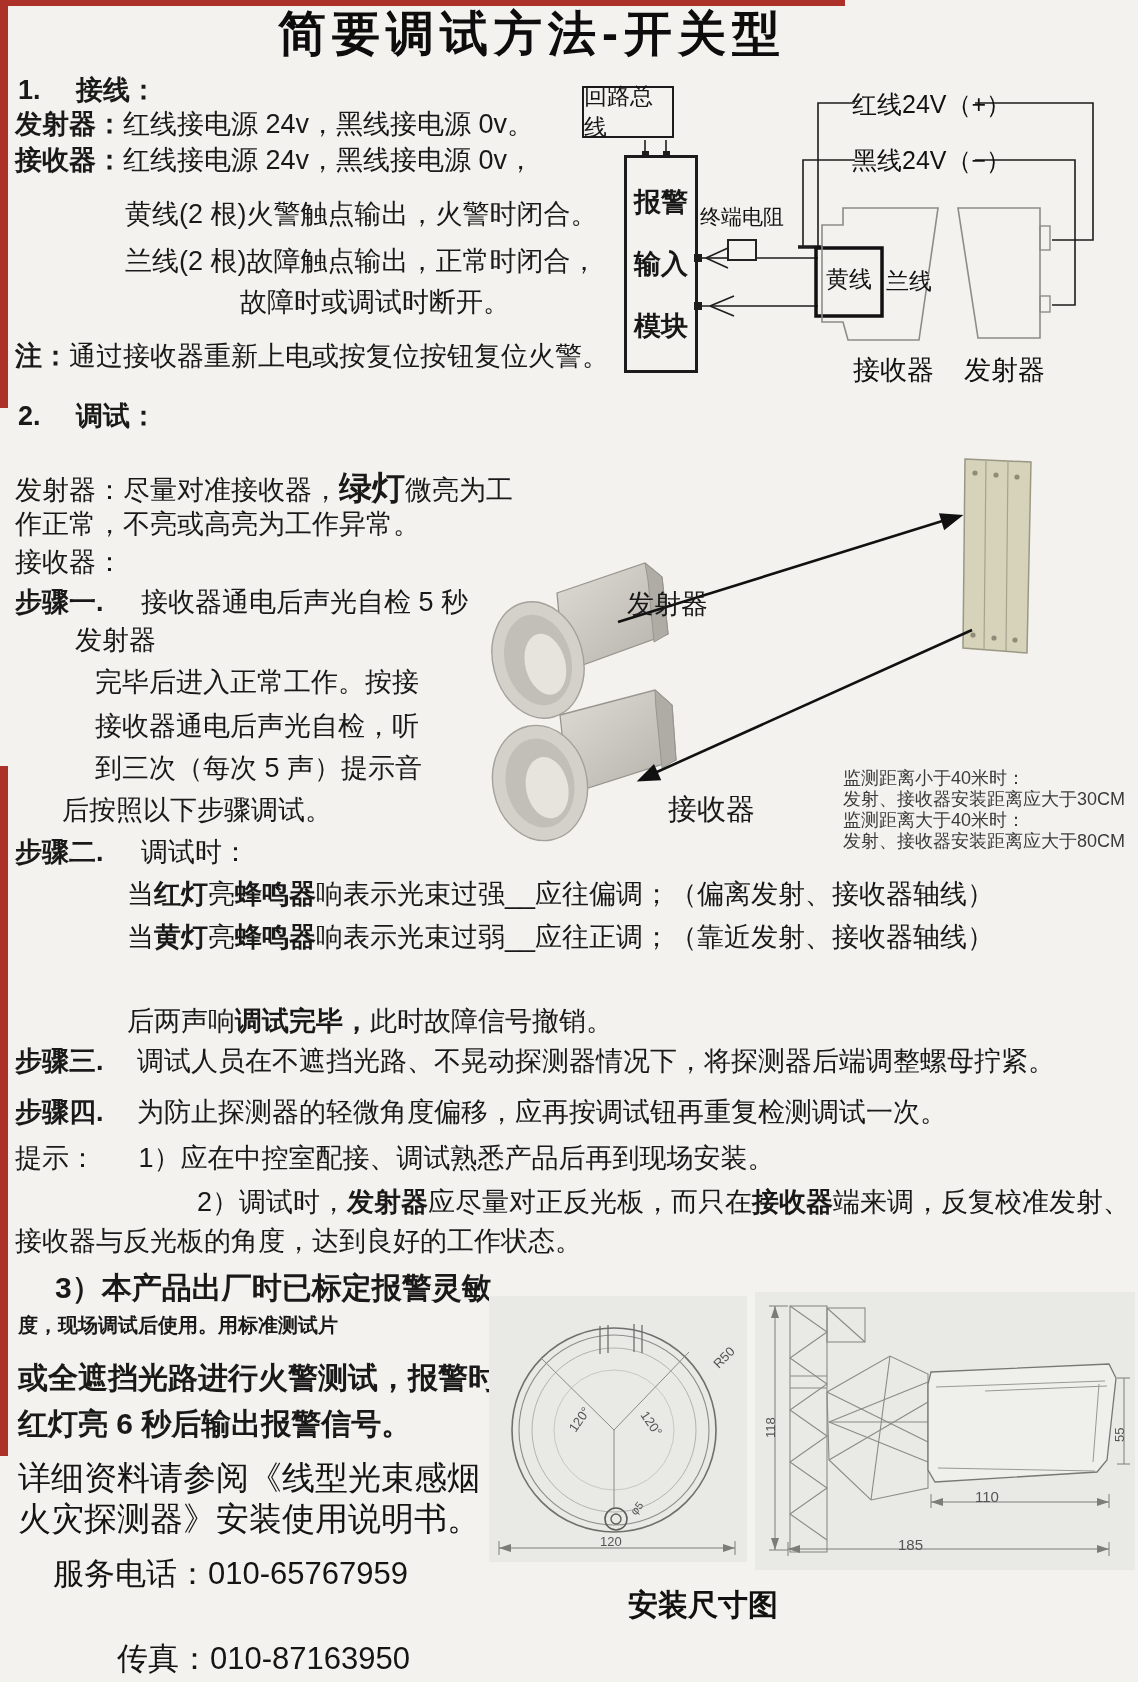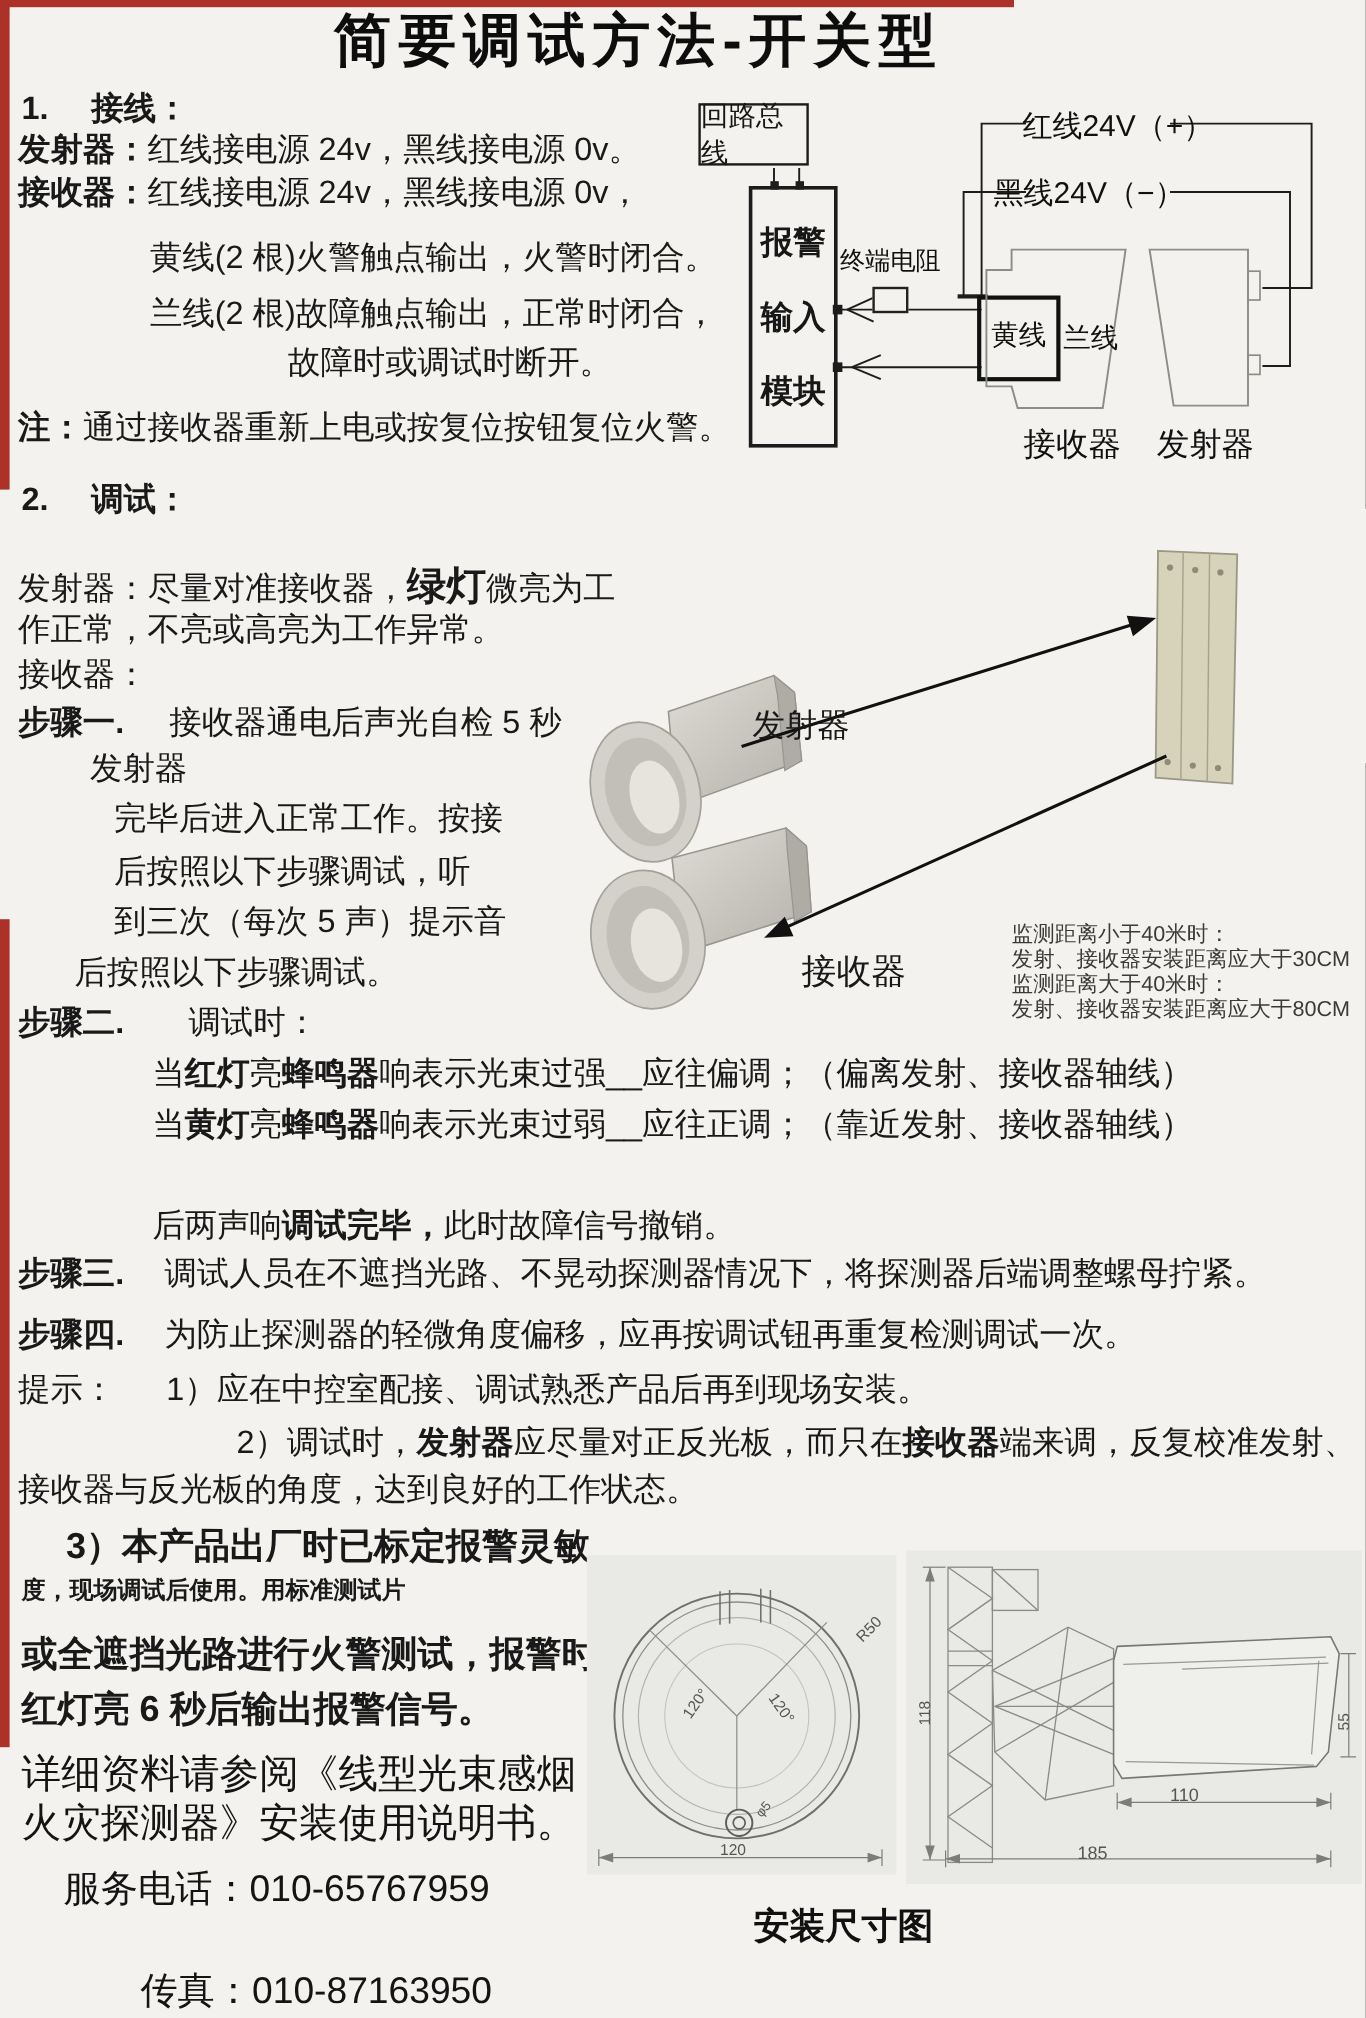--- a/index.html
+++ b/index.html
@@ -96,41 +96,41 @@
   <div class="box module" style="left:624px;top:155px;width:74px;height:218px;">
     <span>报警</span>
     <span>输入</span>
     <span>模块</span>
   </div>
   <div class="dgm-label" style="left:700px;top:203px;font-size:21px;">终端电阻</div>
   <div class="resistor abs" style="left:727px;top:239px;width:26px;height:18px;"></div>
   <div class="dgm-label" style="left:826px;top:264px;font-size:23px;">黄线</div>
   <div class="dgm-label" style="left:886px;top:266px;font-size:23px;">兰线</div>
   <div class="dgm-label" style="left:852px;top:88px;font-size:25px;">红线24V（+）</div>
-  <div class="dgm-label" style="left:828px;top:144px;font-size:25px;">黑线24V（−）</div>
+  <div class="dgm-label" style="left:852px;top:144px;font-size:25px;">黑线24V（−）</div>
   <div class="dgm-label" style="left:853px;top:352px;font-size:27px;">接收器</div>
   <div class="dgm-label" style="left:964px;top:352px;font-size:27px;">发射器</div>
 
   <div class="ln" style="left:18px;top:398px;">
     <span class="b">2.</span>
     <span class="b" style="margin-left:28px;">调试：</span>
   </div>
   <div class="ln" style="left:15px;top:466px;">
     <span>发射器：</span><span>尽量对准接收器，</span><span class="green-big">绿灯</span><span>微亮为工</span>
   </div>
   <div class="ln" style="left:15px;top:506px;">作正常，不亮或高亮为工作异常。</div>
   <div class="ln" style="left:15px;top:544px;">接收器：</div>
 
   <div class="ln" style="left:15px;top:584px;">
     <span class="b">步骤一.</span>
     <span style="margin-left:30px;">接收器通电后声光自检 5 秒</span>
   </div>
   <div class="ln" style="left:75px;top:622px;">发射器</div>
   <div class="ln" style="left:95px;top:664px;">完毕后进入正常工作。按接</div>
-  <div class="ln" style="left:95px;top:708px;">后按照以下步骤调试，听</div>
+  <div class="ln" style="left:95px;top:708px;">接收器通电后声光自检，听</div>
   <div class="ln" style="left:95px;top:750px;">到三次（每次 5 声）提示音</div>
   <div class="ln" style="left:62px;top:792px;">后按照以下步骤调试。</div>
 
   <svg style="left:440px;top:430px;" width="698" height="420" viewBox="0 0 698 420">
     <defs>
       <linearGradient id="gmet" x1="0" y1="0" x2="1" y2="1">
         <stop offset="0" stop-color="#dedcd5"></stop>
           <stop offset="1" stop-color="#b4b2ab"></stop>
       </linearGradient>
     </defs>
@@ -180,21 +180,21 @@
   <div class="ln" style="left:668px;top:790px;font-size:29px;">接收器</div>
   <div class="abs small-note" style="left:843px;top:768px;">
     <span>监测距离小于40米时：</span>
     <span>发射、接收器安装距离应大于30CM</span>
     <span>监测距离大于40米时：</span>
     <span>发射、接收器安装距离应大于80CM</span>
   </div>
 
   <div class="ln" style="left:15px;top:834px;">
     <span class="b">步骤二.</span>
-    <span style="margin-left:46px;">调试时：</span>
+    <span style="margin-left:30px;">调试时：</span>
   </div>
   <div class="ln" style="left:127px;top:876px;">
     <span>当</span><span class="b">红灯</span><span>亮</span><span class="b">蜂鸣器</span><span>响表示光束过强__应往偏调；（偏离发射、接收器轴线）</span>
   </div>
   <div class="ln" style="left:127px;top:919px;">
     <span>当</span><span class="b">黄灯</span><span>亮</span><span class="b">蜂鸣器</span><span>响表示光束过弱__应往正调；（靠近发射、接收器轴线）</span>
   </div>
   <div class="ln" style="left:127px;top:1003px;">
     <span>后两声响</span><span class="b">调试完毕，</span><span>此时故障信号撤销。</span>
   </div>

